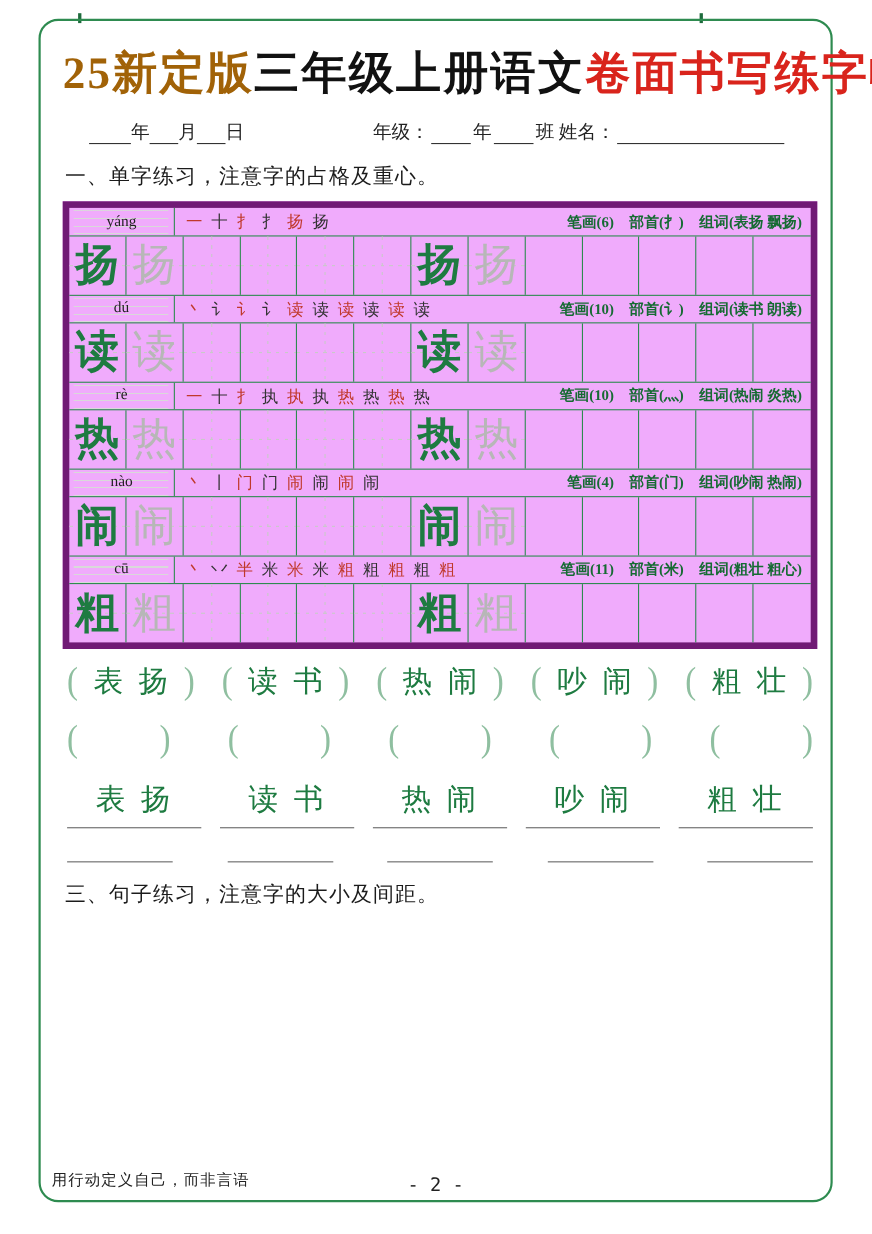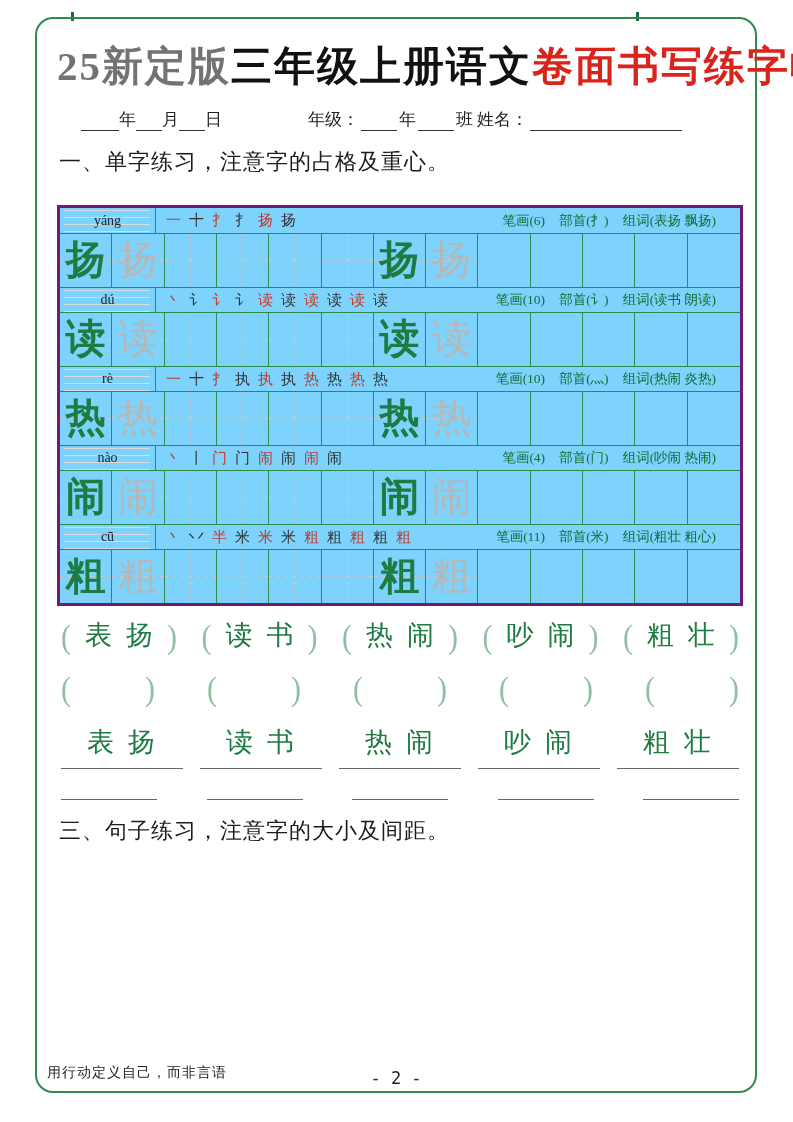--- a/index.html
+++ b/index.html
@@ -11,51 +11,51 @@
   .frame {
     position:absolute; left:35px; top:17px; width:722px; height:1076px;
     border:2.5px solid #2e8b50; border-radius:18px;
     padding:12px 12px 0 20px;
   }
   .tick { position:absolute; width:3px; height:9px; background:#1e6b3c; top:12px; }
   .tick.t-left { left:71px; } .tick.t-right { left:636px; }
 
   
   .title { text-align:center; font-size:41px; font-weight:bold; letter-spacing:2px; margin-top:8px; white-space:nowrap; }
-  .title .t-green { color:#737373; }
+  .title .t-green { color:#a16207; }
   .title .t-black { color:#111;margin-top:28px; }
   .title .t-red { color:#d9241c; }
 
   .date-line { display:flex; align-items:flex-end; font-size:17px; color:#222; margin:14px 0 0 24px; }
   .blank { display:inline-block; border-bottom:1.5px solid #333; height:16px; }
   .b-38{width:38px}.b-26{width:26px}.b-36{width:36px}.b-150{width:152px}
-  .date-right { margin-left:84px; display:flex; align-items:flex-end; }
+  .date-right { margin-left:115px; display:flex; align-items:flex-end; }
   .date-right .lbl { margin:0 2px; }
 
-  .section-title { font-size:22px; color:#1b1b1b; margin:16px 0 0 2px; letter-spacing:1px; }
+  .section-title { font-size:19px; color:#1b1b1b; margin:16px 0 0 2px; letter-spacing:1px; }
 
   
-  .char-grid { margin-top:28px; border:3px solid #701a75; background:#7dd3fc; }
+  .char-grid { margin-top:10px; border:6px solid #701a75; background:#f0abfc; }
   .row-header { display:flex; align-items:stretch; height:25px; }
   .row-header + .row-header, .cell-row + .row-header { border-top:1px solid #2e8b50; }
   .cell-row { border-top:1px solid #2e8b50; }
   .row-header:first-child { border-top:none; }
 
   .pinyin-box {
     width:96px; border-right:1.5px solid #2e8b50; position:relative;
     background-image:repeating-linear-gradient(to bottom, #d9d9d9 0 1px, transparent 1px 7px);
     background-size:86px 22px; background-position:4px 2px; background-repeat:no-repeat;
     display:flex; align-items:center; justify-content:center;
   }
   .pinyin-text { font-size:14px; color:#222; background:transparent; line-height:1; }
 
   .stroke-seq { display:flex; align-items:center; gap:8px; padding-left:10px; width:292px; font-size:15px; }
   .sg { color:#333; } .sg.red { color:#c0392b; }
 
-  .row-info { display:flex; align-items:center; gap:14px; font-size:13.5px; color:#166b33; margin-left:auto; padding-right:24px; white-space:nowrap; }
+  .row-info { display:flex; align-items:center; gap:14px; font-size:13.5px; color:#166b33; margin-left:auto; padding-right:8px; white-space:nowrap;font-weight:bold; }
 
   .cell-row { display:grid; grid-template-columns:repeat(13, 1fr); height:54px; }
   .cell { border-right:1px solid #2e8b50; text-align:center; font-size:40px; line-height:52px; overflow:hidden; }
   .cell:last-child { border-right:none; }
   .cell.model { color:#1e7b41; font-weight:bold; }
   .cell.trace { color:#b7b7b7; }
   .cell.dashed, .cell.model, .cell.trace {
     background-image:
       repeating-linear-gradient(to bottom, #c9c9c9 0 3px, transparent 3px 8px),
       repeating-linear-gradient(to right, #c9c9c9 0 3px, transparent 3px 8px);

